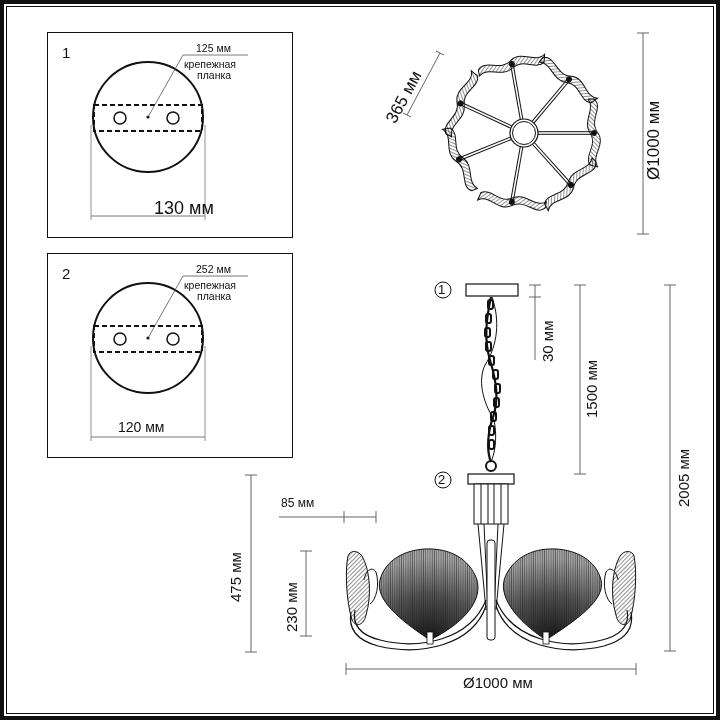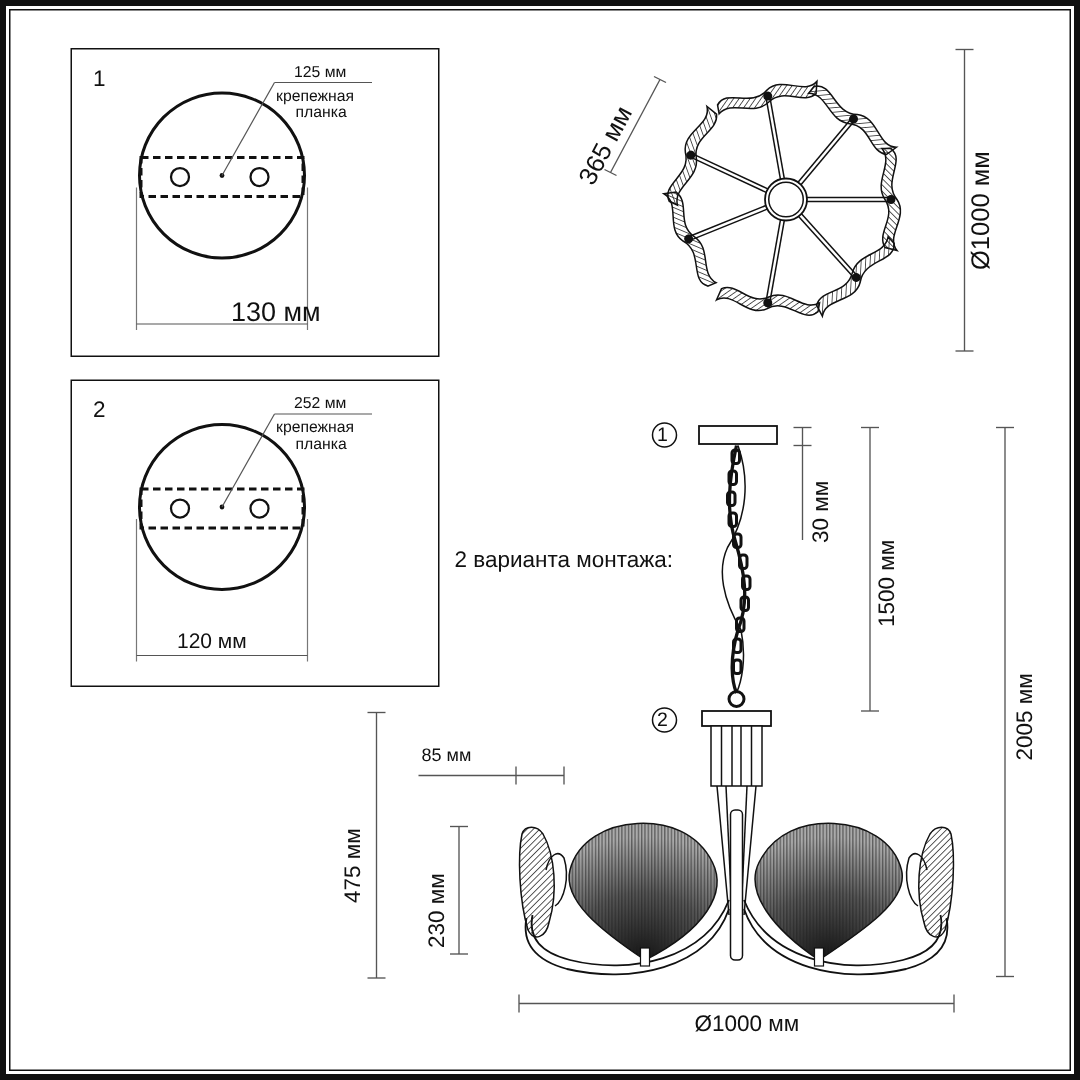--- a/index.html
+++ b/index.html
@@ -264,14 +264,13 @@
 <span class="vert" style="left:540px;top:362px;">30 мм</span>
 <span class="vert" style="left:584px;top:418px;">1500 мм</span>
 <span class="vert" style="left:676px;top:507px;">2005 мм</span>
 <span class="vert" style="left:228px;top:602px;">475 мм</span>
 <span class="vert" style="left:284px;top:632px;">230 мм</span>
 
 <span class="lbl" style="left:281px;top:497px;font-size:12px;">85 мм</span>
 <span class="lbl" style="left:463px;top:675px;font-size:15px;">Ø1000 мм</span>
 
 <div class="note">
-  <div>2 варианта монтажа:</div>
 </div>
 
 </body></html>

